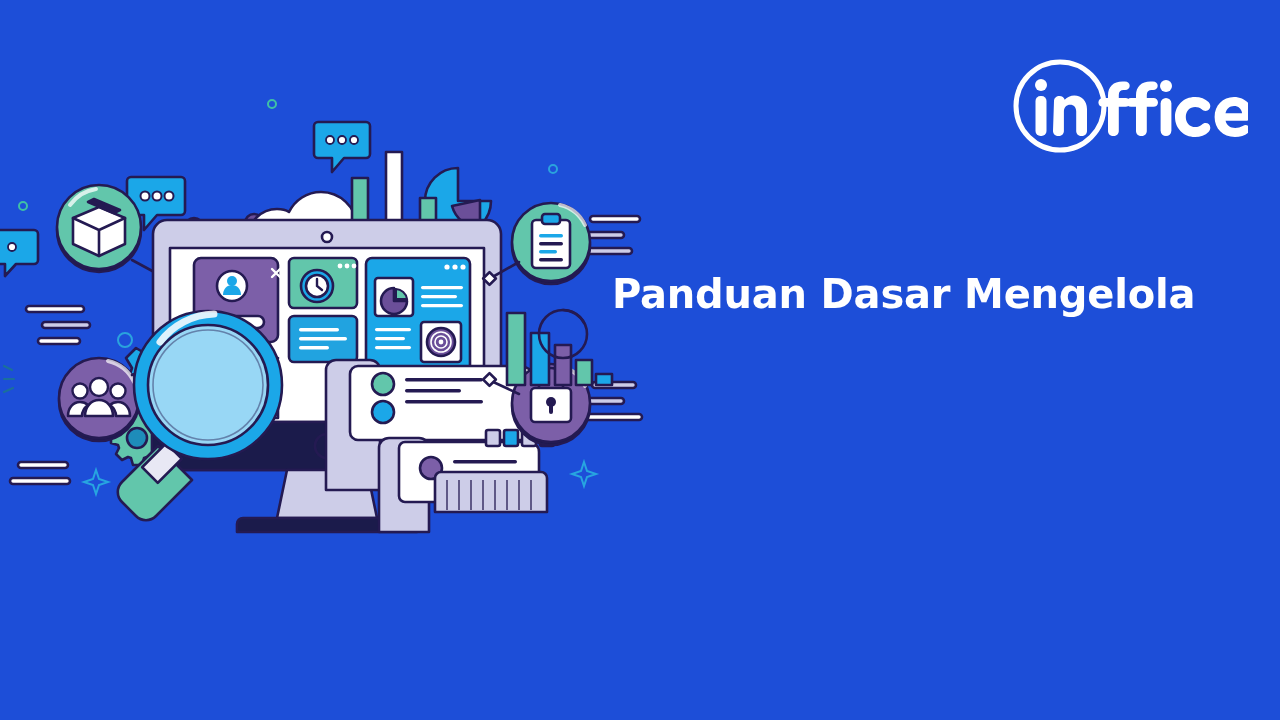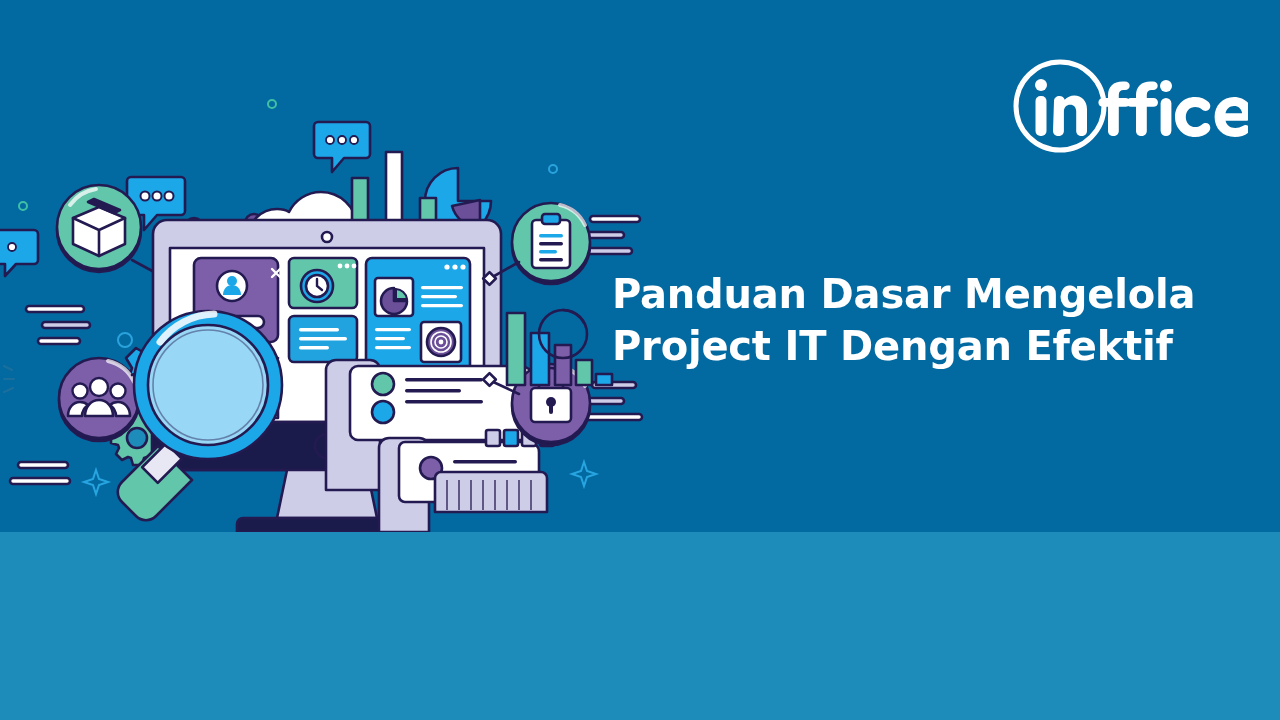--- a/index.html
+++ b/index.html
@@ -2,21 +2,21 @@
 <html><head>
 <meta charset="utf-8">
 <title>inoffice banner</title>
 <style>
   html,body{margin:0;padding:0;}
   body{
     width:1280px;height:720px;overflow:hidden;
     font-family:"Liberation Sans", sans-serif;
     background:#1e8cba;
   }
-  #stage{position:relative;width:1280px;height:532px;background:#0369a1;overflow:hidden;}
+  #stage{position:relative;width:1280px;height:720px;background:#1d4ed8;overflow:hidden;}
 
   
   #logo{position:absolute;left:1012px;top:56px;width:236px;height:100px;}
   #logo svg{display:block;}
 
   
   #headline{
     position:absolute;left:612px;top:268px;width:640px;
     color:#ffffff;font-weight:bold;font-size:40px;line-height:52px;
     letter-spacing:-0.2px;
@@ -342,21 +342,20 @@
       <g>
         <circle class="o" cx="563" cy="244" r="24" stroke="#7c5fa8" stroke-width="7"></circle>
         <path class="o" d="M563 220 a24 24 0 0 1 21 13" stroke="#cdcde8" stroke-width="7"></path>
       </g>
 
     </svg>
   </div>
 
   <div id="headline">
     <span class="ln">Panduan Dasar Mengelola</span>
-    <span class="ln">Project IT Dengan Efektif</span>
   </div>
 
   <div id="logo">
     <svg width="236" height="100" viewBox="0 0 236 100" xmlns="http://www.w3.org/2000/svg">
 
       <circle cx="48" cy="50" r="44" fill="none" stroke="#ffffff" stroke-width="5"></circle>
 
       <g fill="#ffffff">
         <circle cx="29" cy="29" r="6"></circle>
         <rect x="23.5" y="40" width="11" height="40" rx="5"></rect>

